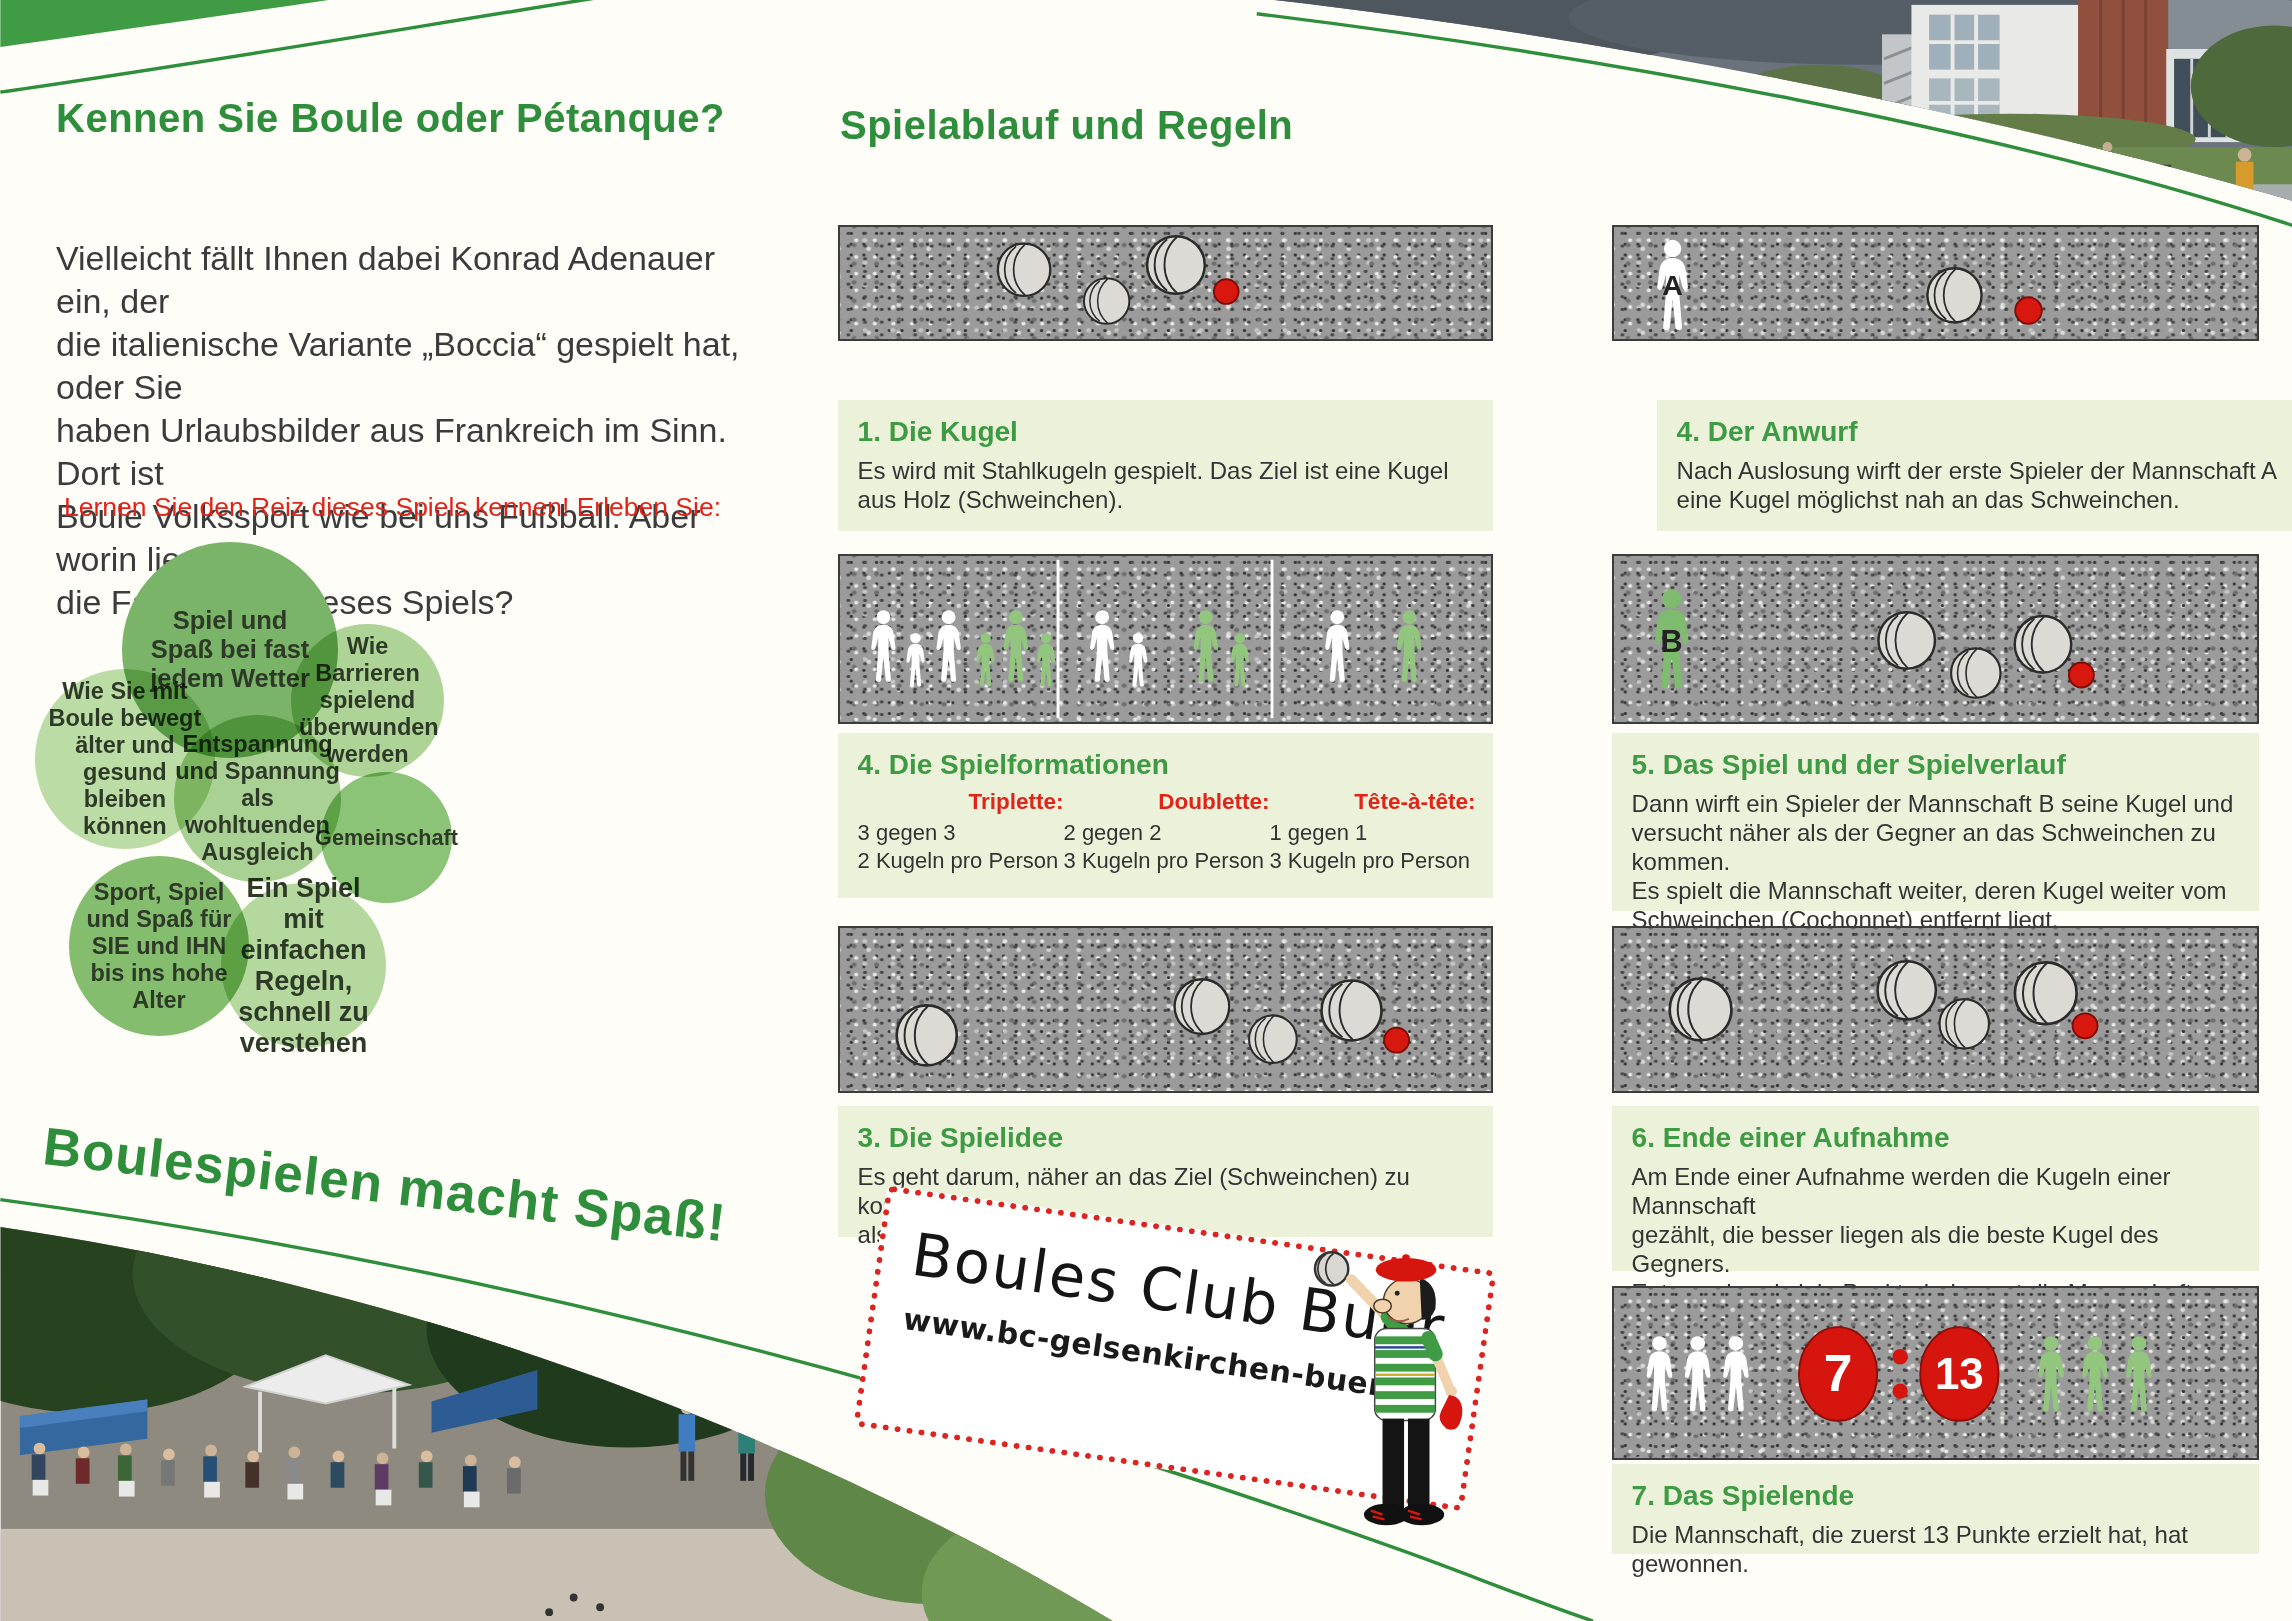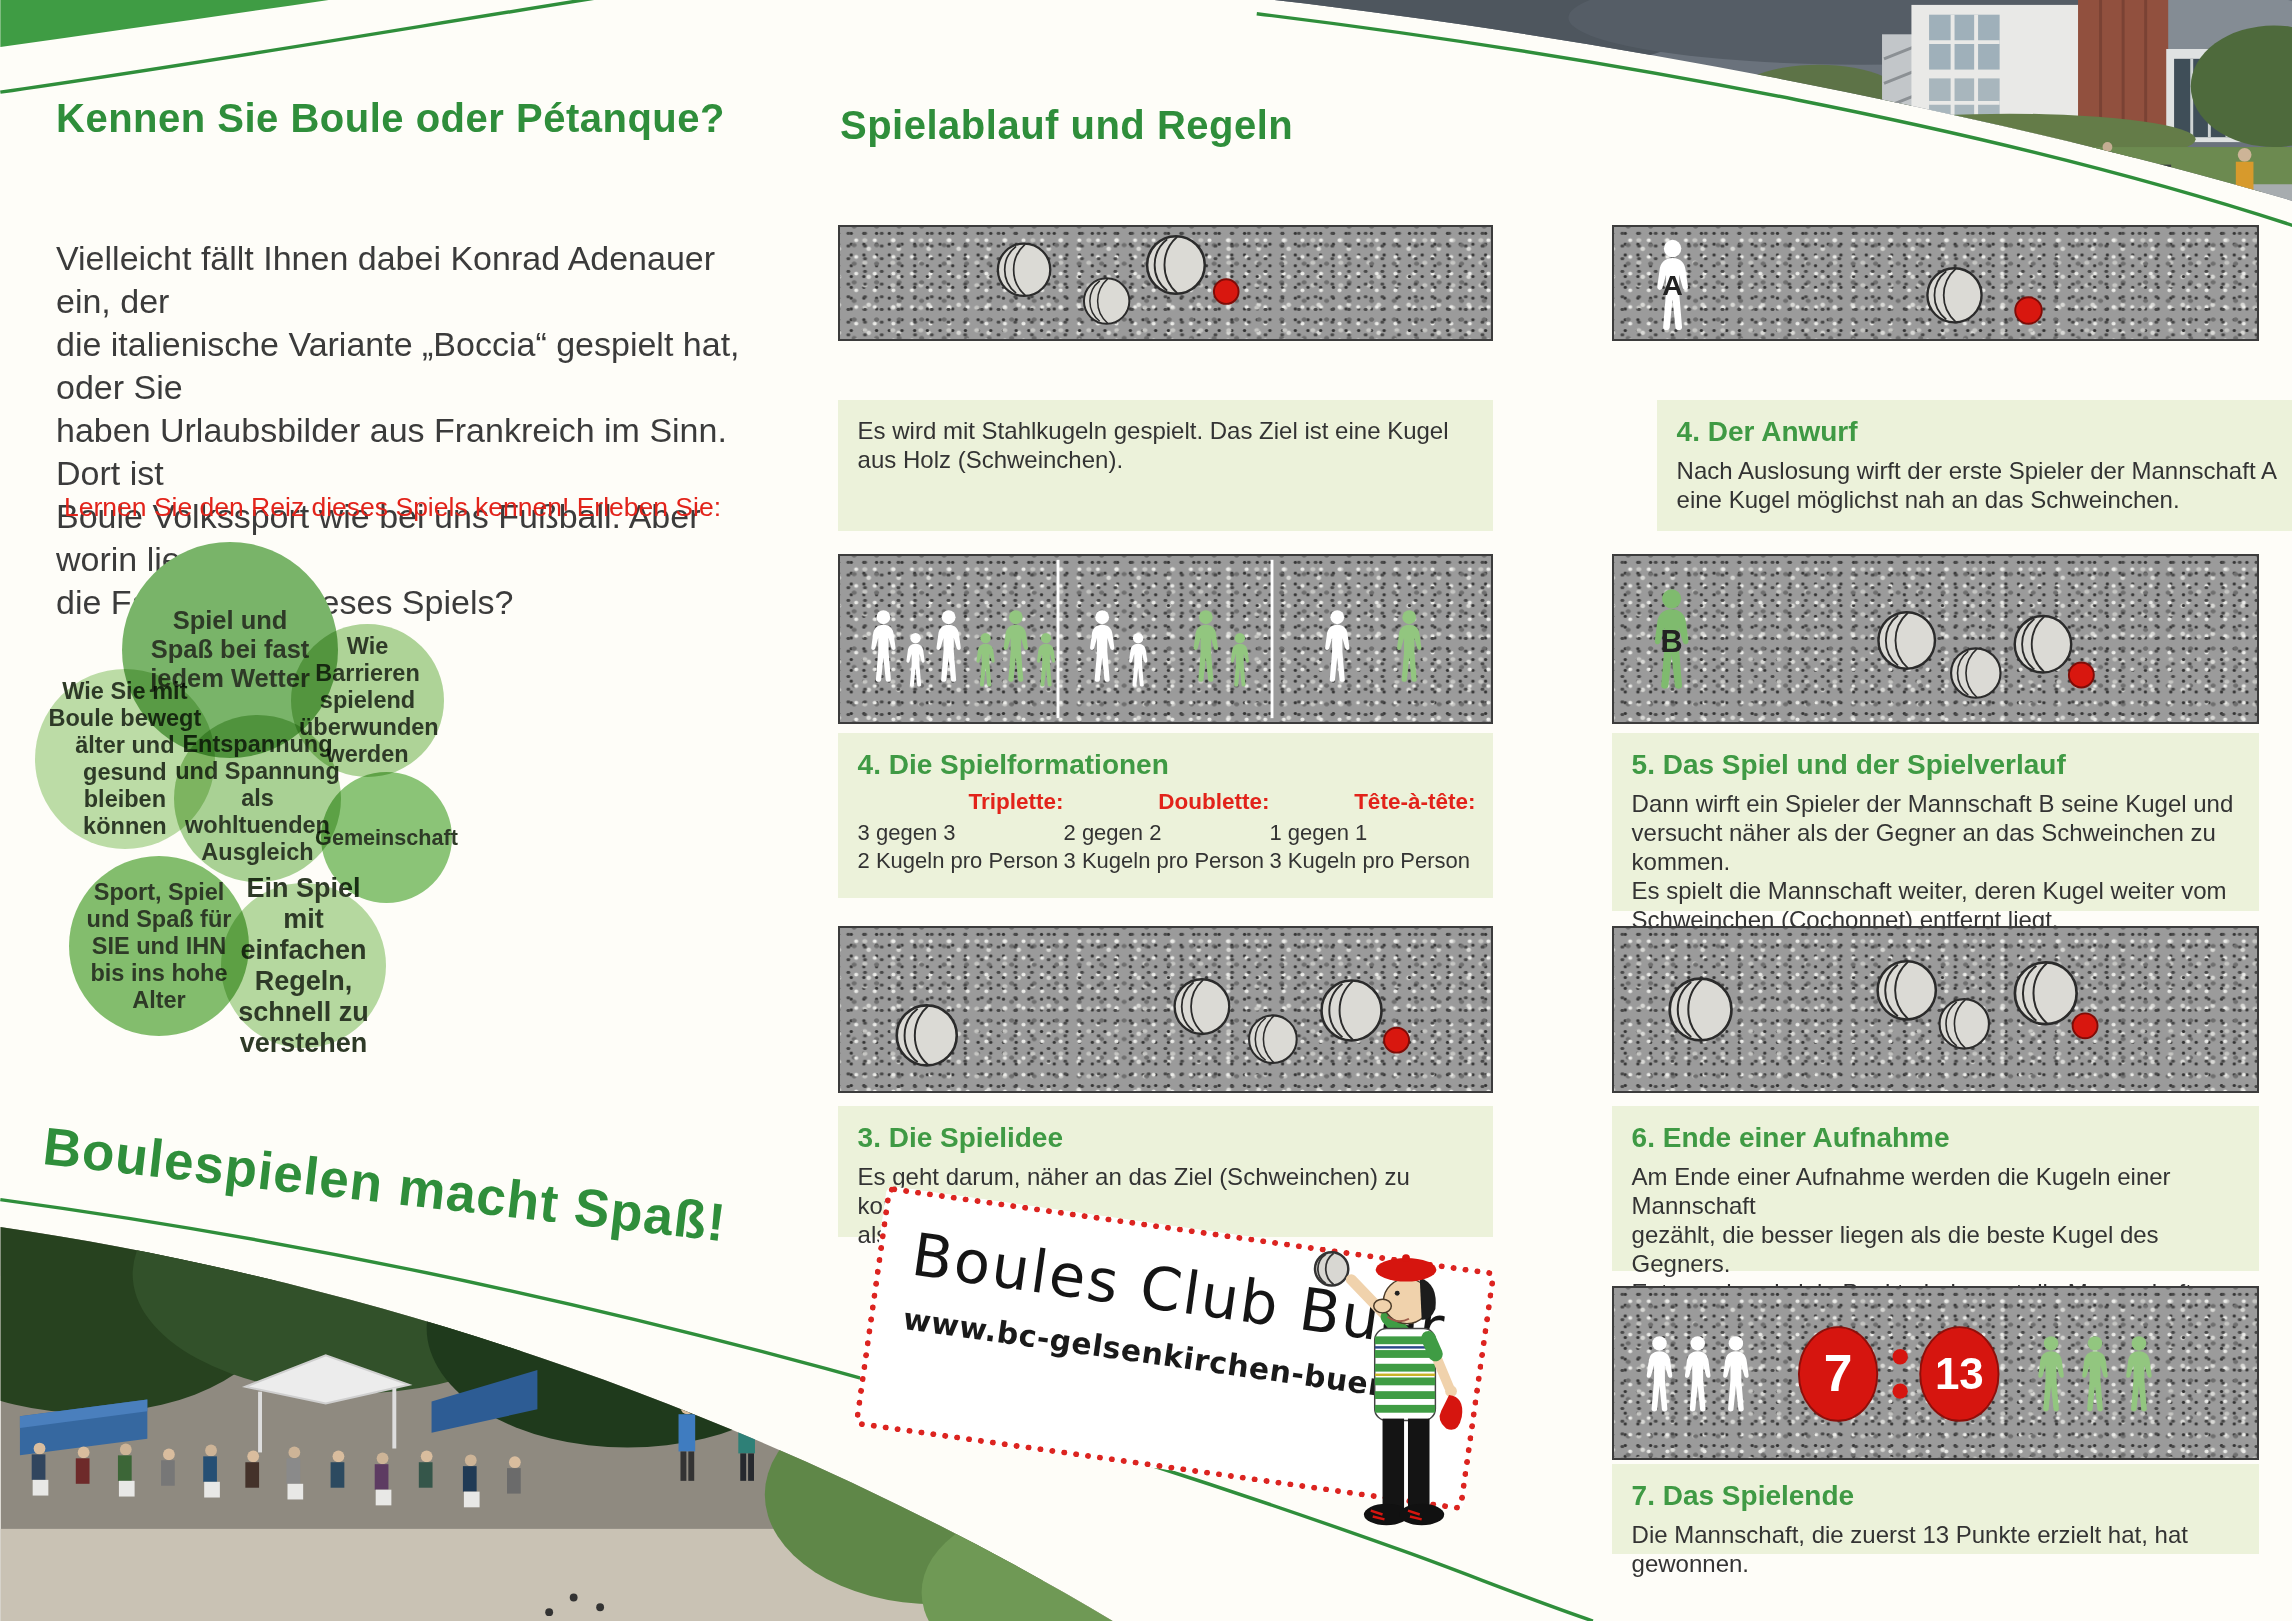--- a/index.html
+++ b/index.html
@@ -246,20 +246,21 @@
 
   <div class="strip z2" style="left:838px; top:225px; width:655px; height:116px;">
     <svg viewBox="0 0 668 118">
       <use href="#boule" x="155" y="15" width="60" height="60"></use>
       <use href="#boule" x="246" y="52" width="52" height="52"></use>
       <use href="#boule" x="312" y="7" width="66" height="66"></use>
       <circle cx="398" cy="68" r="13" fill="#d8170f" stroke="#7e0c07" stroke-width="2"></circle>
     </svg>
   </div>
   <div class="panel z2" style="left:838px; top:400px; width:655px; height:131px;">
+    <div class="panel-title">1. Die Kugel</div>
     <div class="panel-body">Es wird mit Stahlkugeln gespielt. Das Ziel ist eine Kugel
 aus Holz (Schweinchen).</div>
   </div>
 
   <div class="strip z2" style="left:838px; top:554px; width:655px; height:170px;">
     <svg viewBox="0 0 668 173">
       <line x1="222" y1="4" x2="222" y2="169" stroke="#ffffff" stroke-width="3"></line>
       <line x1="445" y1="4" x2="445" y2="169" stroke="#ffffff" stroke-width="3"></line>
       <g>
         <use href="#person" x="22" y="42" width="36" height="106" fill="#ffffff"></use>

